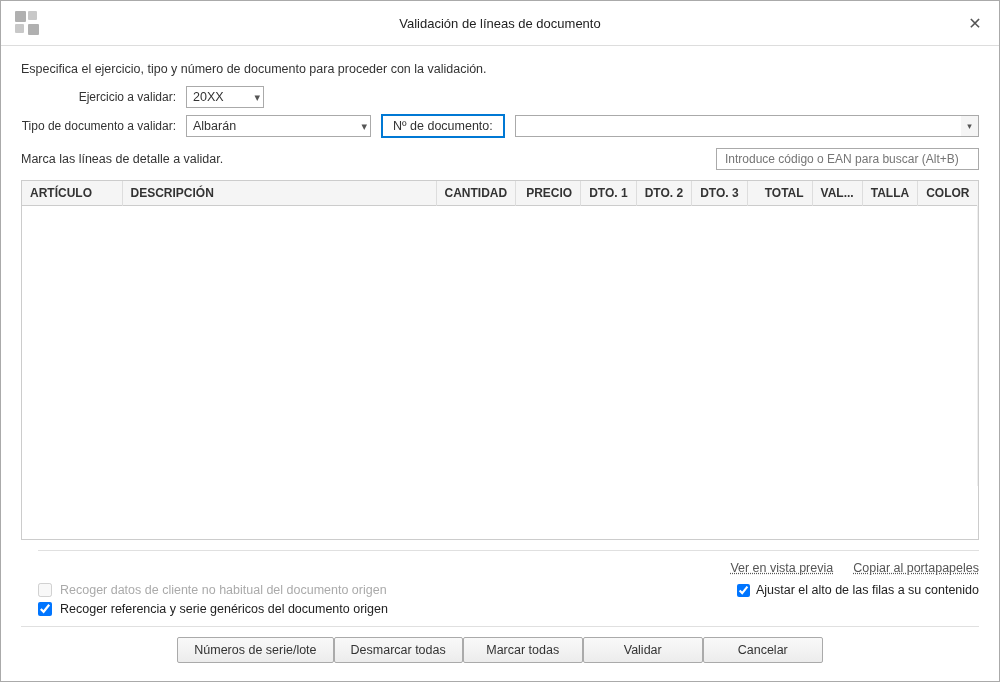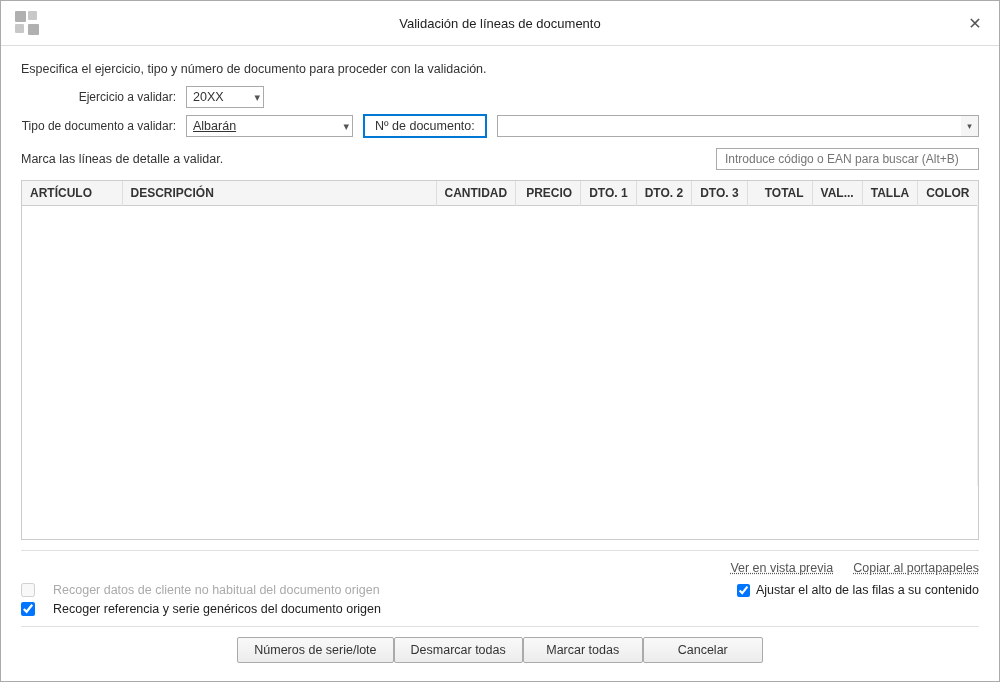--- a/index.html
+++ b/index.html
@@ -98,21 +98,21 @@
       position: absolute;
       right: 4px;
       top: 50%;
       transform: translateY(-50%);
       pointer-events: none;
       font-size: 11px;
       color: #555;
     }
 
     .ejercicio-select { width: 78px; }
-    .tipo-select { width: 167px; text-decoration: underline; }
+    .tipo-select { width: 185px; }
 
     .doc-label-btn {
       border: 2px solid #0078d4;
       background: #fff;
       color: #333;
       font-size: 12.5px;
       padding: 3px 10px;
       cursor: pointer;
     }
 
@@ -211,20 +211,21 @@
     .col-val { width: 40px; text-align: right; }
     .col-talla { width: 55px; text-align: center; }
     .col-color { width: 55px; text-align: center; }
 
     .bottom-section {
       border-top: 1px solid #e0e0e0;
       padding-top: 10px;
       display: flex;
       flex-direction: column;
       gap: 8px;
+      margin-left: 17px;
     }
 
     .links-row {
       display: flex;
       justify-content: flex-end;
       gap: 20px;
     }
 
     .link-btn {
       background: none;
@@ -244,21 +245,21 @@
 
     .options-left {
       display: flex;
       flex-direction: column;
       gap: 5px;
     }
 
     .option-item {
       display: flex;
       align-items: flex-end;
-      gap: 18px;
+      gap: 8px;
       font-size: 12.5px;
     }
 
     .option-item.disabled {
       color: #aaa;
     }
 
     .option-item input[type="checkbox"] {
       width: 14px;
       height: 14px;
@@ -427,17 +428,18 @@
           <input type="checkbox" checked="" style="">
           <span>Ajustar el alto de las filas a su contenido</span>
         </div>
       </div>
     </div>
 
     <div class="action-buttons">
       <button class="action-btn">Números de serie/lote</button>
       <button class="action-btn">Desmarcar todas</button>
       <button class="action-btn">Marcar todas</button>
+      <button class="action-btn">Validar</button>
       <button class="action-btn">Cancelar</button>
     </div>
 
   </div>
 </div>
 
 </body></html>

